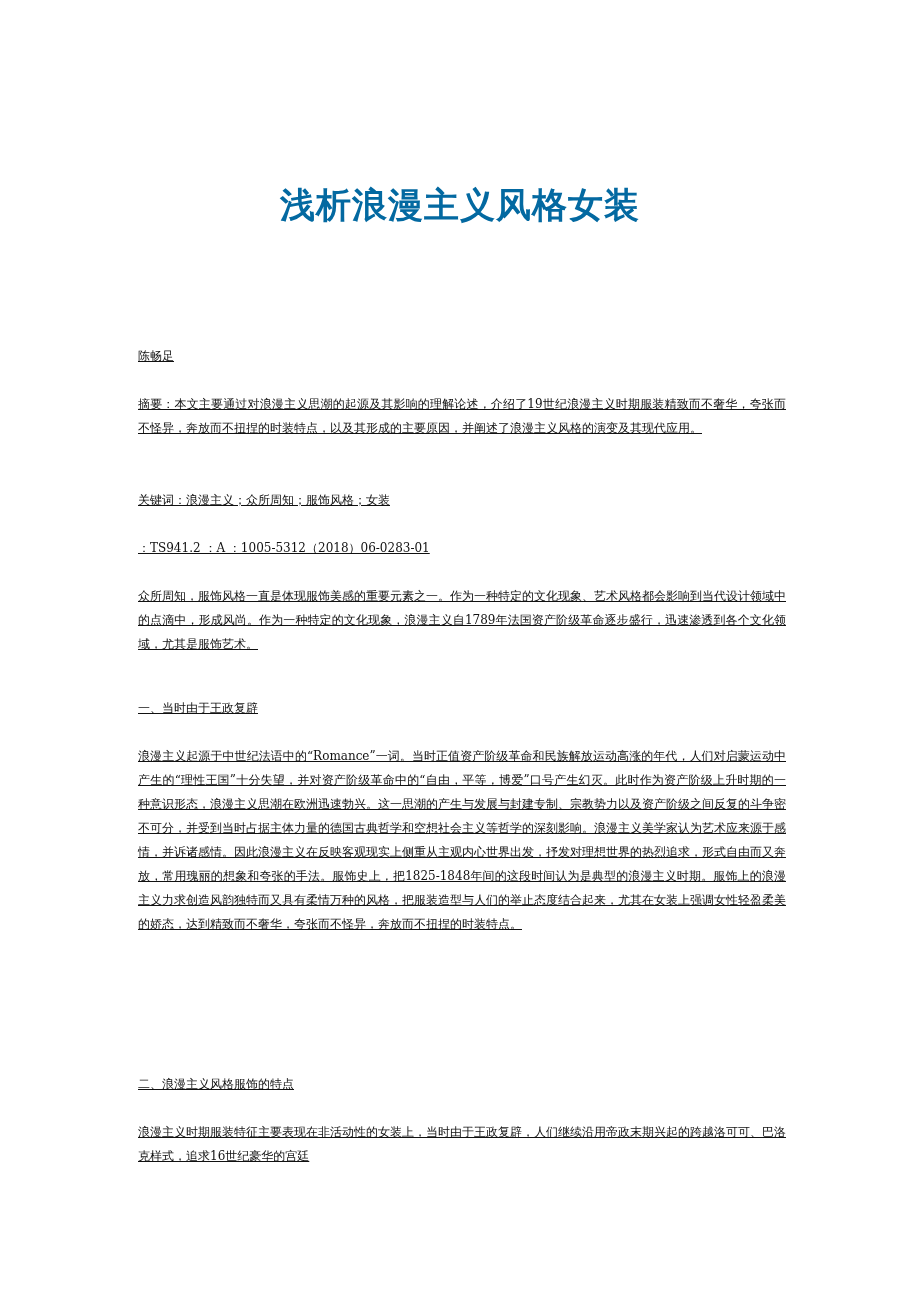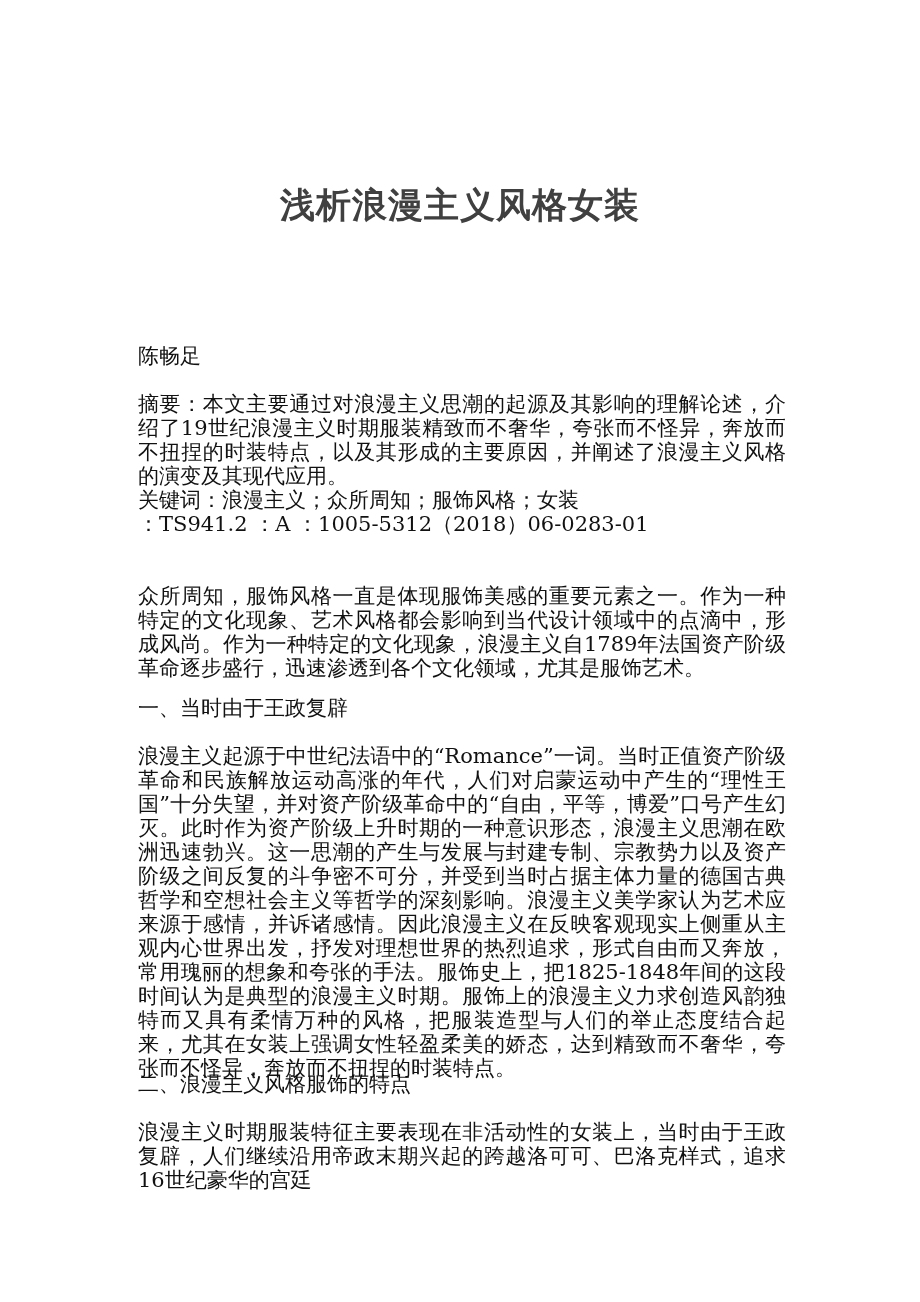--- a/index.html
+++ b/index.html
@@ -1,42 +1,42 @@
 <!DOCTYPE html>
 <html><head>
 <meta charset="utf-8">
 <style>
   html, body { margin: 0; padding: 0; background: #ffffff; }
   body { width: 920px; height: 1302px; position: relative; overflow: hidden;
          font-family: "DejaVu Serif", "Liberation Serif", serif; color: #111; }
   .title { position: absolute; left: 0; width: 920px; top: 182px; text-align: center;
            font-family: "DejaVu Sans", "Liberation Sans", sans-serif;
-           font-size: 35px; font-weight: bold; letter-spacing: 1px; color: #404040; }
-  .block { position: absolute; left: 138px; width: 648px; font-size: 21px; line-height: 24px;
-           text-align: justify; text-justify: inter-character; }
+           font-size: 35px; font-weight: bold; letter-spacing: 1px; color: #0369a1; }
+  .block { position: absolute; left: 138px; width: 648px; font-size: 12px; line-height: 24px;
+           text-align: justify; text-justify: inter-character; text-decoration: underline; }
   .block p { margin: 0; }
 </style>
 </head>
 <body>
 
 <div class="title">浅析浪漫主义风格女装</div>
 
 <div class="block" style="top:344px;">
     <p>陈畅足</p>
   </div>
 
 <div class="block" style="top:392px;">
     <p>摘要：本文主要通过对浪漫主义思潮的起源及其影响的理解论述，介绍了19世纪浪漫主义时期服装精致而不奢华，夸张而不怪异，奔放而不扭捏的时装特点，以及其形成的主要原因，并阐述了浪漫主义风格的演变及其现代应用。</p>
   </div>
 
 <div class="block" style="top:488px;">
     <p>关键词：浪漫主义；众所周知；服饰风格；女装</p>
   </div>
 
-<div class="block" style="top:512px;">
+<div class="block" style="top:536px;">
     <p>：TS941.2 ：A ：1005-5312（2018）06-0283-01</p>
   </div>
 
 <div class="block" style="top:584px;">
     <p>众所周知，服饰风格一直是体现服饰美感的重要元素之一。作为一种特定的文化现象、艺术风格都会影响到当代设计领域中的点滴中，形成风尚。作为一种特定的文化现象，浪漫主义自1789年法国资产阶级革命逐步盛行，迅速渗透到各个文化领域，尤其是服饰艺术。</p>
   </div>
 
 <div class="block" style="top:696px;">
     <p>一、当时由于王政复辟</p>
   </div>

